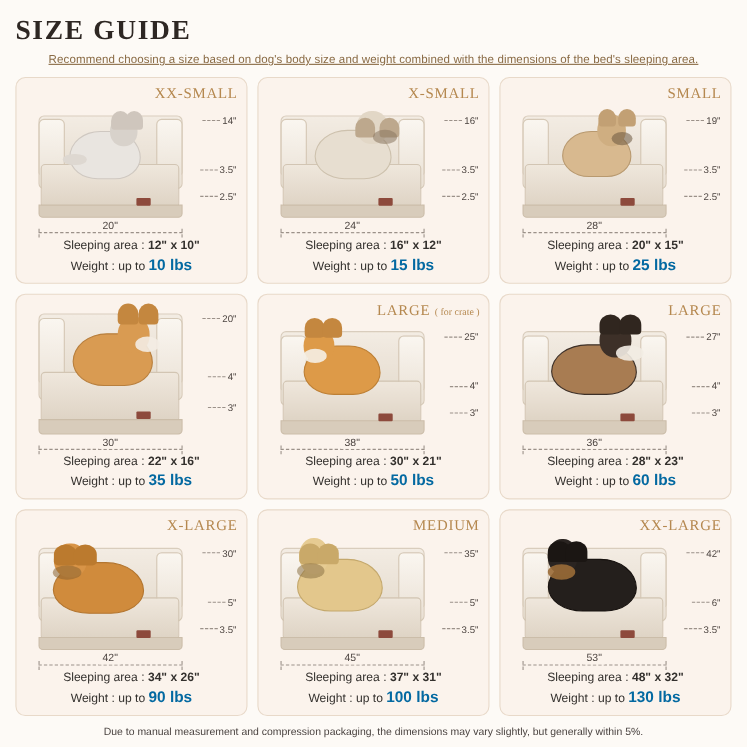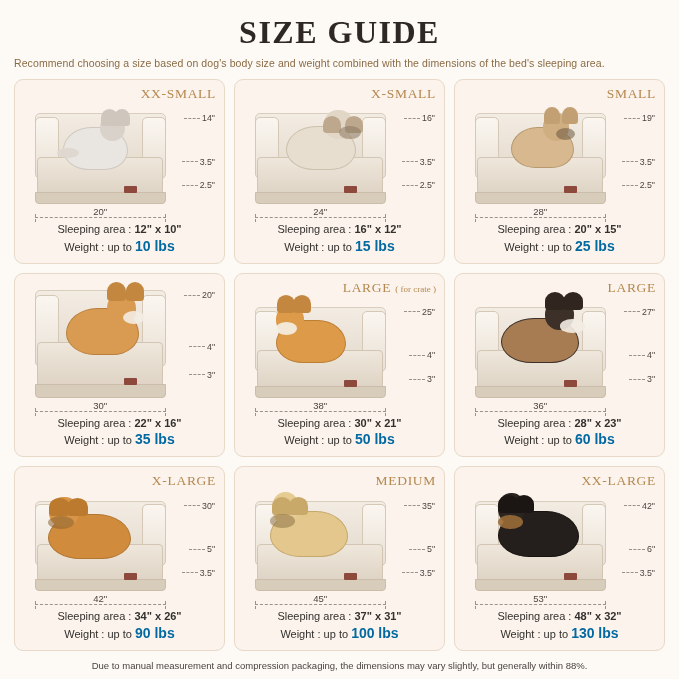--- a/index.html
+++ b/index.html
@@ -16,34 +16,35 @@
   }
   .page {
     width: 679px;
     height: 679px;
     box-sizing: border-box;
     padding: 10px 14px 6px 14px;
     display: flex;
     flex-direction: column;
   }
   .title {
-    text-align: center;
+    text-align: left;
     font-family: "Liberation Serif", serif;
-    font-size: 32px;
+    font-size: 25px;
     font-weight: bold;
     letter-spacing: 1.5px;
     color: #2e2723;
     margin: 4px 0 6px 0;
   }
   .subtitle {
-    text-align: left;
+    text-align: center;
     font-size: 10.5px;
     color: #8a6b45;
     margin-bottom: 10px;
     letter-spacing: .1px;
+    text-decoration: underline;
   }
   .grid {
     flex: 1;
     display: grid;
     grid-template-columns: repeat(3, 1fr);
     grid-template-rows: repeat(3, 1fr);
     gap: 9px;
   }
   .card {
     background: #fbf3ec;
@@ -709,14 +710,14 @@
         <div class="spec-line">
           <span>Weight :</span>
           <span>up to</span>
           <span class="weight">130 lbs</span>
         </div>
       </div>
     </div>
 
   </div>
 
-  <div class="footer">Due to manual measurement and compression packaging, the dimensions may vary slightly, but generally within 88%.</div>
+  <div class="footer">Due to manual measurement and compression packaging, the dimensions may vary slightly, but generally within 5%.</div>
 </div>
 
 </body></html>

